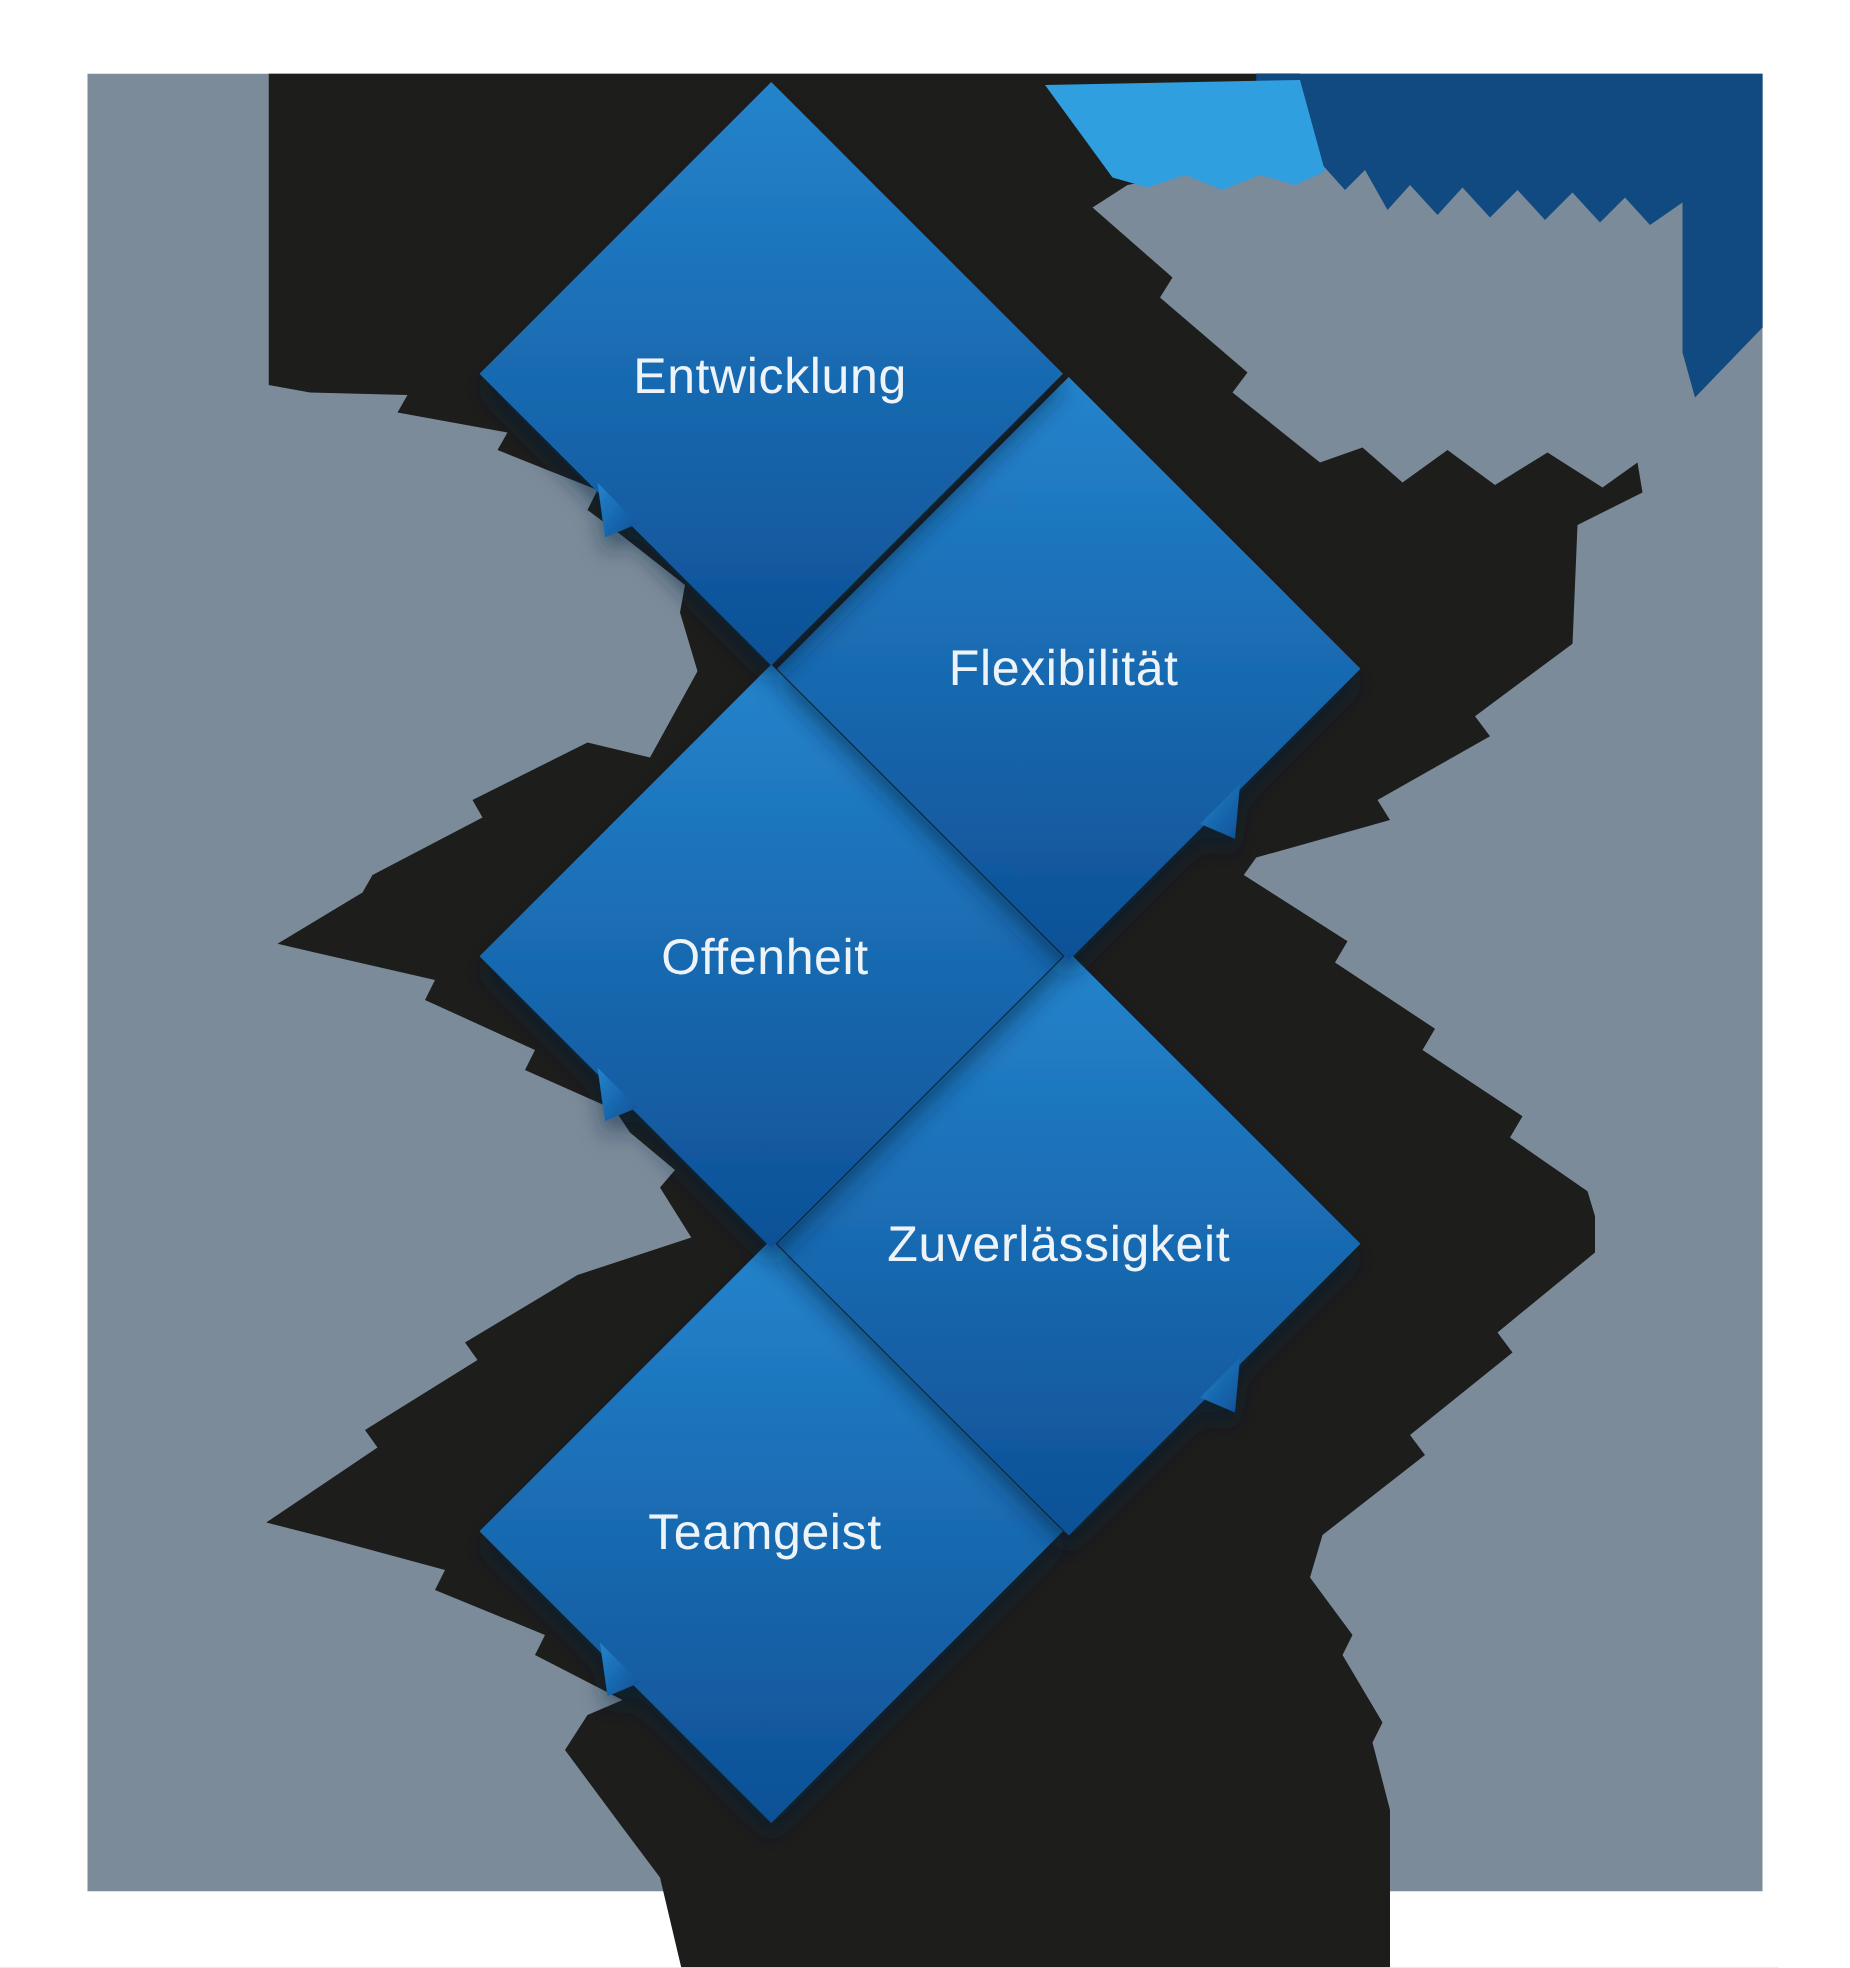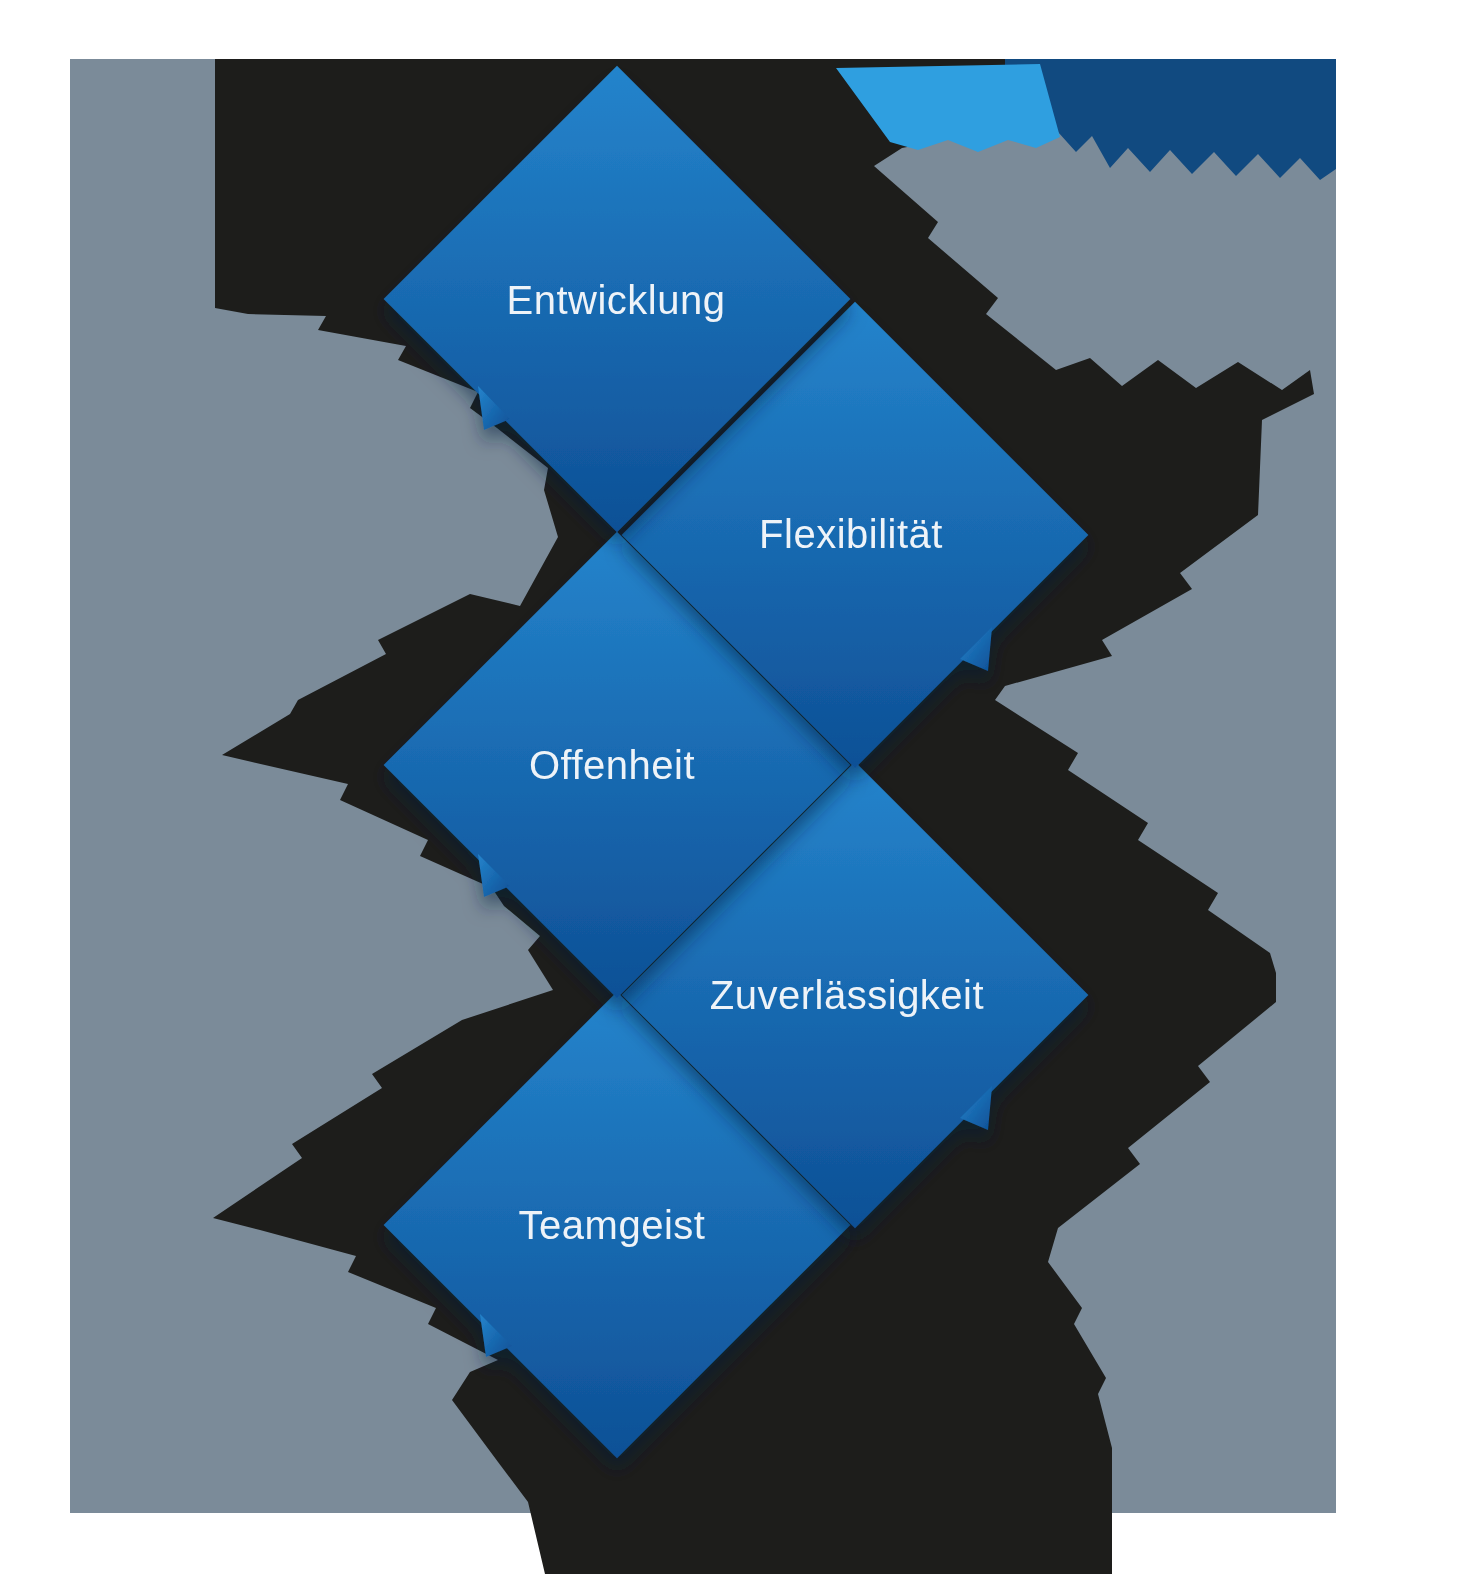--- a/index.html
+++ b/index.html
@@ -1,16 +1,16 @@
 <!DOCTYPE html>
 <html><head>
 <meta charset="utf-8">
 <style>
   html,body{margin:0;padding:0;background:#ffffff;}
-  .canvas{position:relative;width:1336px;height:1574px;background:#ffffff;overflow:hidden;
+  .canvas{position:relative;width:1480px;height:1574px;background:#ffffff;overflow:hidden;
           font-family:"Liberation Sans", sans-serif;}
   svg{display:block;width:1480px;height:1574px;}
   .tile-label{font-family:"Liberation Sans", sans-serif;font-size:40px;font-weight:300;
               letter-spacing:0.5px;}
 </style>
 </head>
 <body>
 
 <div class="canvas">
 <svg viewBox="0 0 1480 1574" xmlns="http://www.w3.org/2000/svg">

